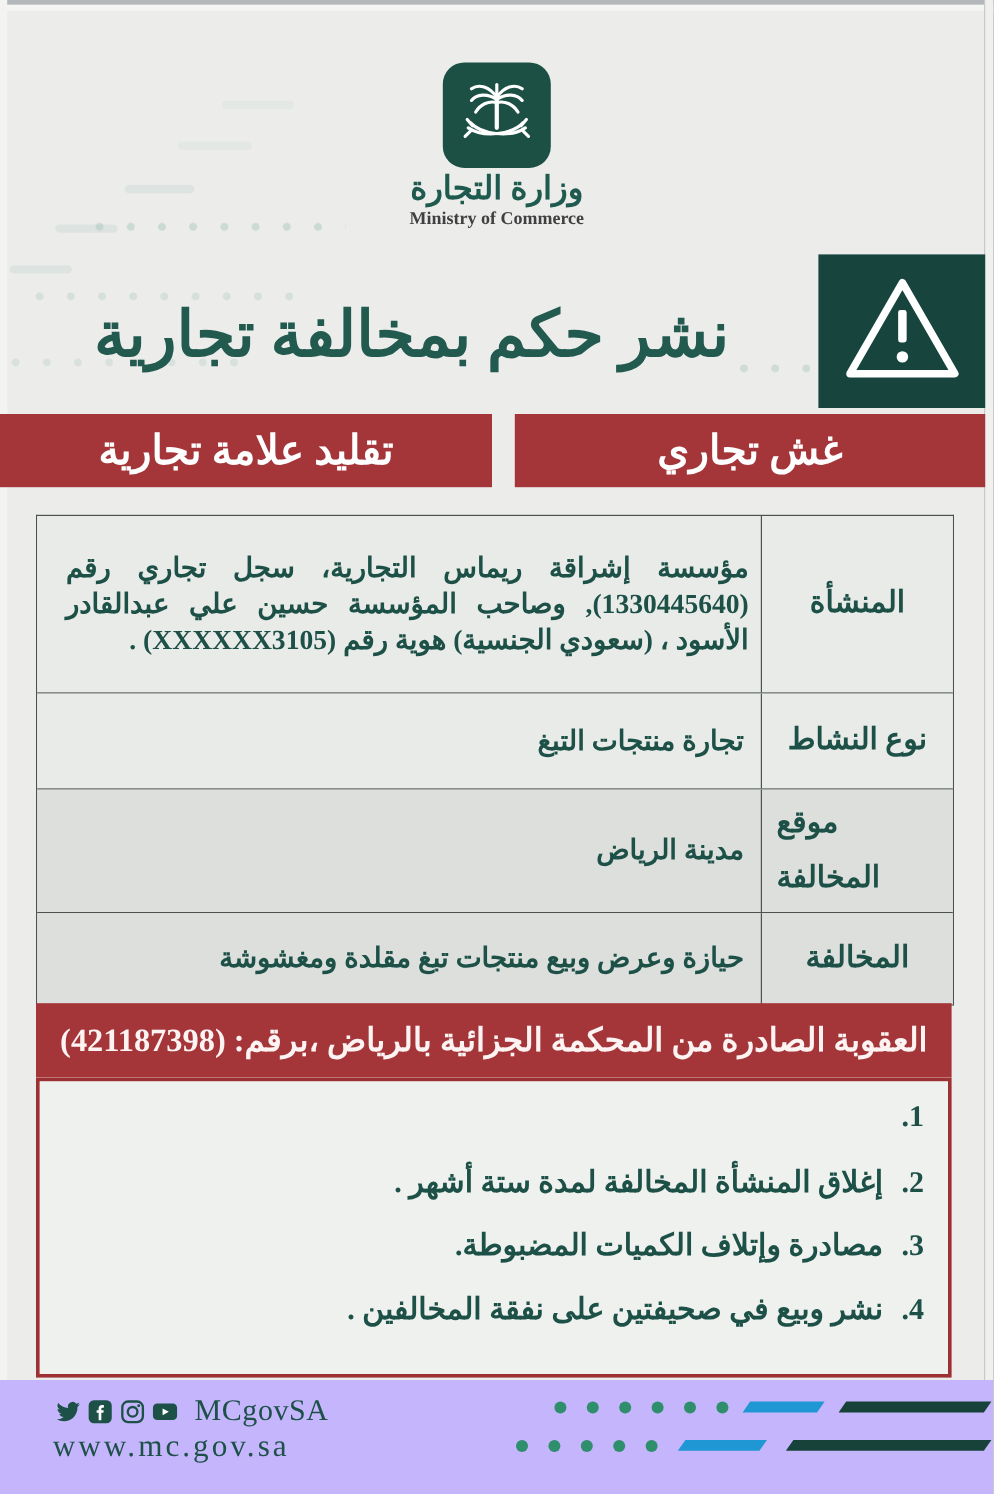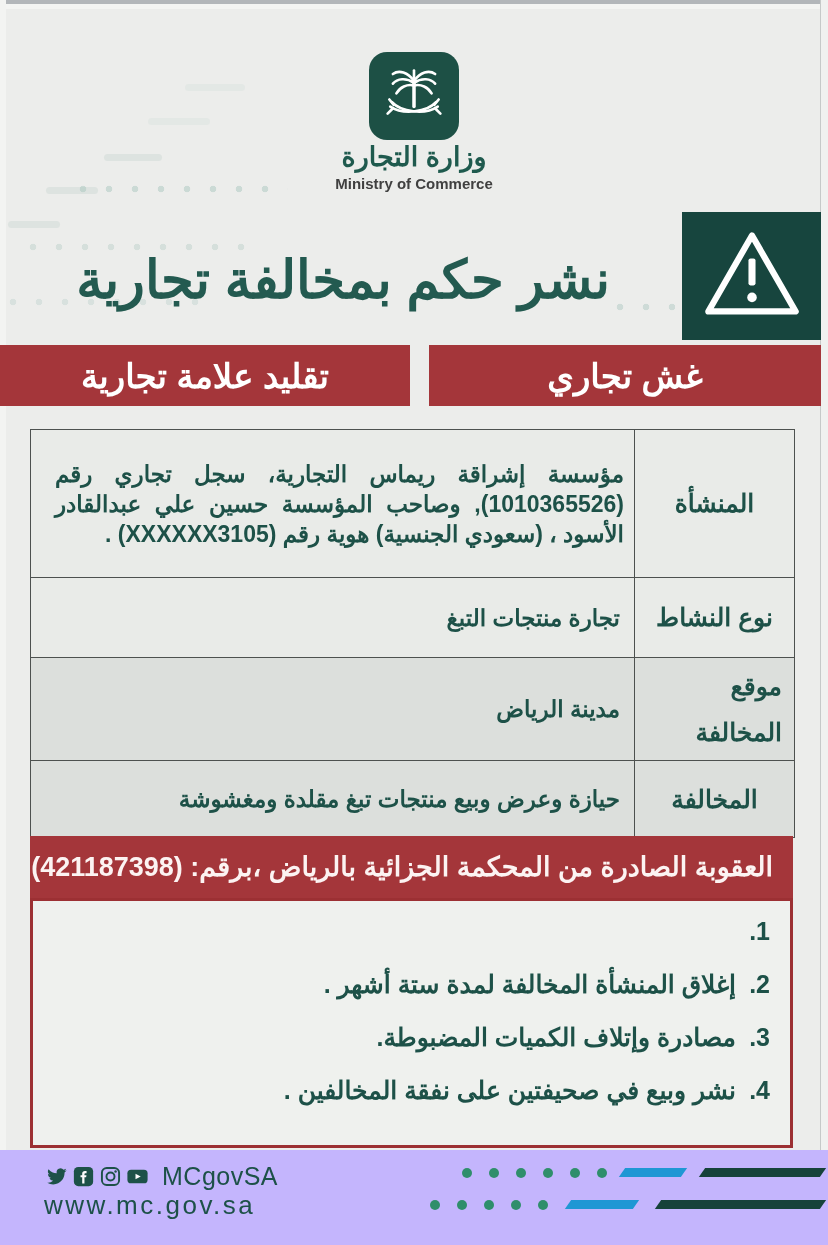--- a/index.html
+++ b/index.html
@@ -1,19 +1,19 @@
 <!DOCTYPE html>
 <html lang="ar"><head>
 <meta charset="utf-8">
 <style>
   html,body{margin:0;padding:0;background:#9aa0a3;}
   .page{
     position:relative;width:828px;height:1245px;margin:0 auto;
     background:#ecedeb;overflow:hidden;
-    font-family:Liberation Sans, sans-serif;
+    font-family:Liberation Serif, serif;
     color:#1d5148;
   }
   
   .edge-top{position:absolute;left:0;top:0;width:100%;height:4px;background:#b3b7ba;z-index:0;}
   .edge-top2{position:absolute;left:0;top:4px;width:100%;height:5px;background:#f4f5f3;z-index:0;}
   .edge-right{position:absolute;top:0;right:0;width:7px;height:100%;background:#f0f1ef;border-left:1px solid #c6c9c8;z-index:1;}
   .edge-left{position:absolute;top:0;left:0;width:6px;height:100%;background:#f3f4f2;z-index:0;}
 
   
   .dotrow{position:absolute;height:14px;opacity:.5;z-index:0;
@@ -44,21 +44,21 @@
   .tag-right{left:429px;right:7px;}
   .tag-left{left:0;width:410px;}
 
   
   .details-table{position:absolute;top:429px;left:30px;width:763px;z-index:2;
     border:1px solid #4d514f;border-bottom:none;direction:rtl;}
   .trow{display:flex;border-bottom:1px solid #4d514f;}
   .trow.alt{background:#dcdfdc;}
   .trow.base{background:#e9ebe8;}
   .tlabel{width:160px;border-left:1px solid #4d514f;display:flex;align-items:center;justify-content:center;
-    text-align:right;font-size:25px;font-weight:bold;color:#1d5148;line-height:1.85;padding:0 12px;box-sizing:border-box;}
+    text-align:left;font-size:25px;font-weight:bold;color:#1d5148;line-height:1.85;padding:0 12px;box-sizing:border-box;}
   .tvalue{flex:1;display:flex;align-items:center;
     font-size:23px;font-weight:bold;color:#1d5148;line-height:30px;
     padding-right:10px;padding-left:24px;box-sizing:border-box;}
   .r1{height:147px;} .r2{height:102px;} .r3{height:79px;} .r4{height:76px;}
   .r1 .tvalue span{text-align:justify;width:100%;}
   .r2 .tvalue,.r3 .tvalue,.r4 .tvalue{padding-right:14px;}
 
   
   .penalty-banner{position:absolute;top:836px;left:30px;width:763px;height:62px;background:#a4363a;z-index:2;
     display:flex;align-items:center;direction:rtl;box-sizing:border-box;padding-right:20px;
@@ -140,21 +140,21 @@
   </div>
   <h1 class="main-title">نشر حكم بمخالفة تجارية</h1>
 
   <div class="tag tag-right">غش تجاري</div>
   <div class="tag tag-left">تقليد علامة تجارية</div>
 
   <div class="details-table">
     <div class="trow base r1">
       <div class="tlabel">المنشأة</div>
       <div class="tvalue">
-          <span>مؤسسة إشراقة ريماس التجارية، سجل تجاري رقم (1010365526), وصاحب المؤسسة حسين علي عبدالقادر الأسود ، (سعودي الجنسية) هوية رقم (XXXXXX3105) .</span>
+          <span>مؤسسة إشراقة ريماس التجارية، سجل تجاري رقم (1330445640), وصاحب المؤسسة حسين علي عبدالقادر الأسود ، (سعودي الجنسية) هوية رقم (XXXXXX3105) .</span>
         </div>
     </div>
     <div class="trow base r3">
       <div class="tlabel">نوع النشاط</div>
       <div class="tvalue">
           <span>تجارة منتجات التبغ</span>
         </div>
     </div>
     <div class="trow alt r2">
       <div class="tlabel">موقع المخالفة</div>

